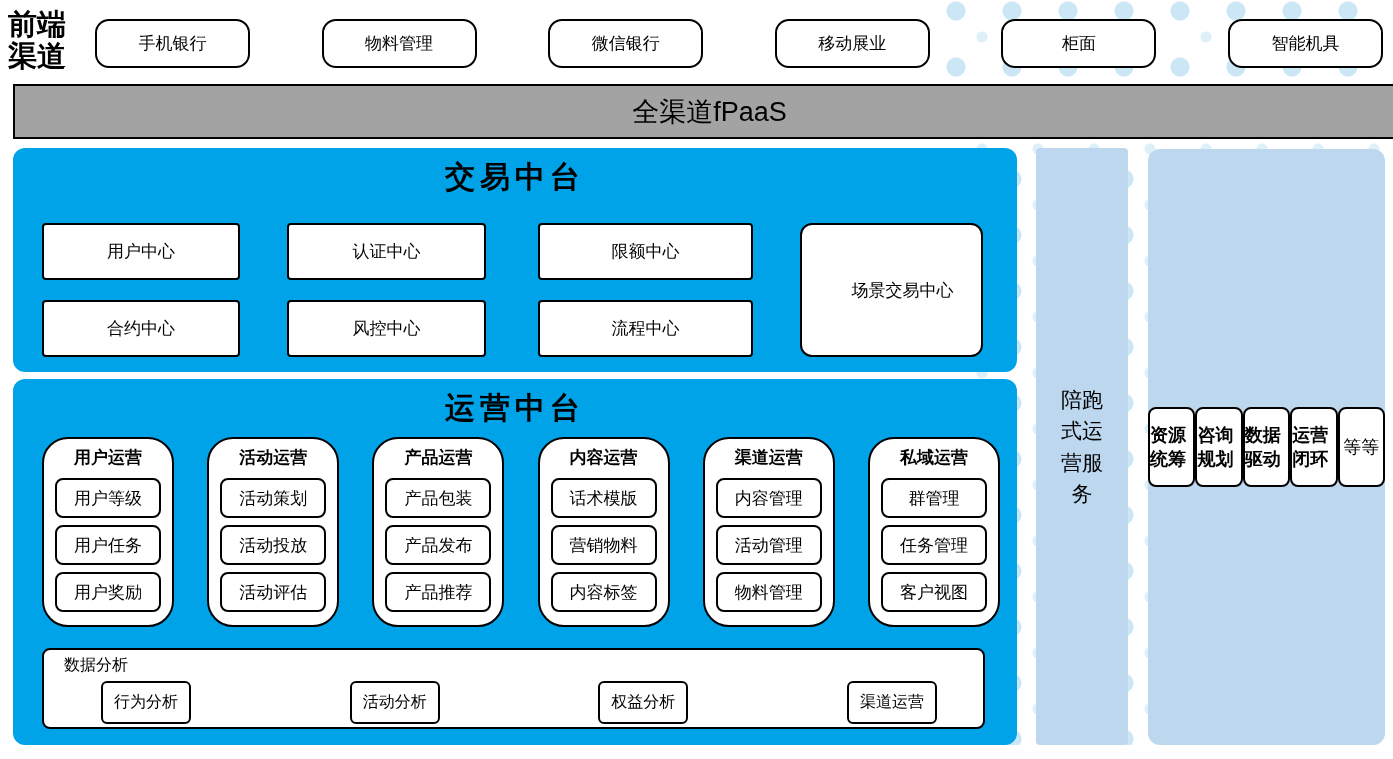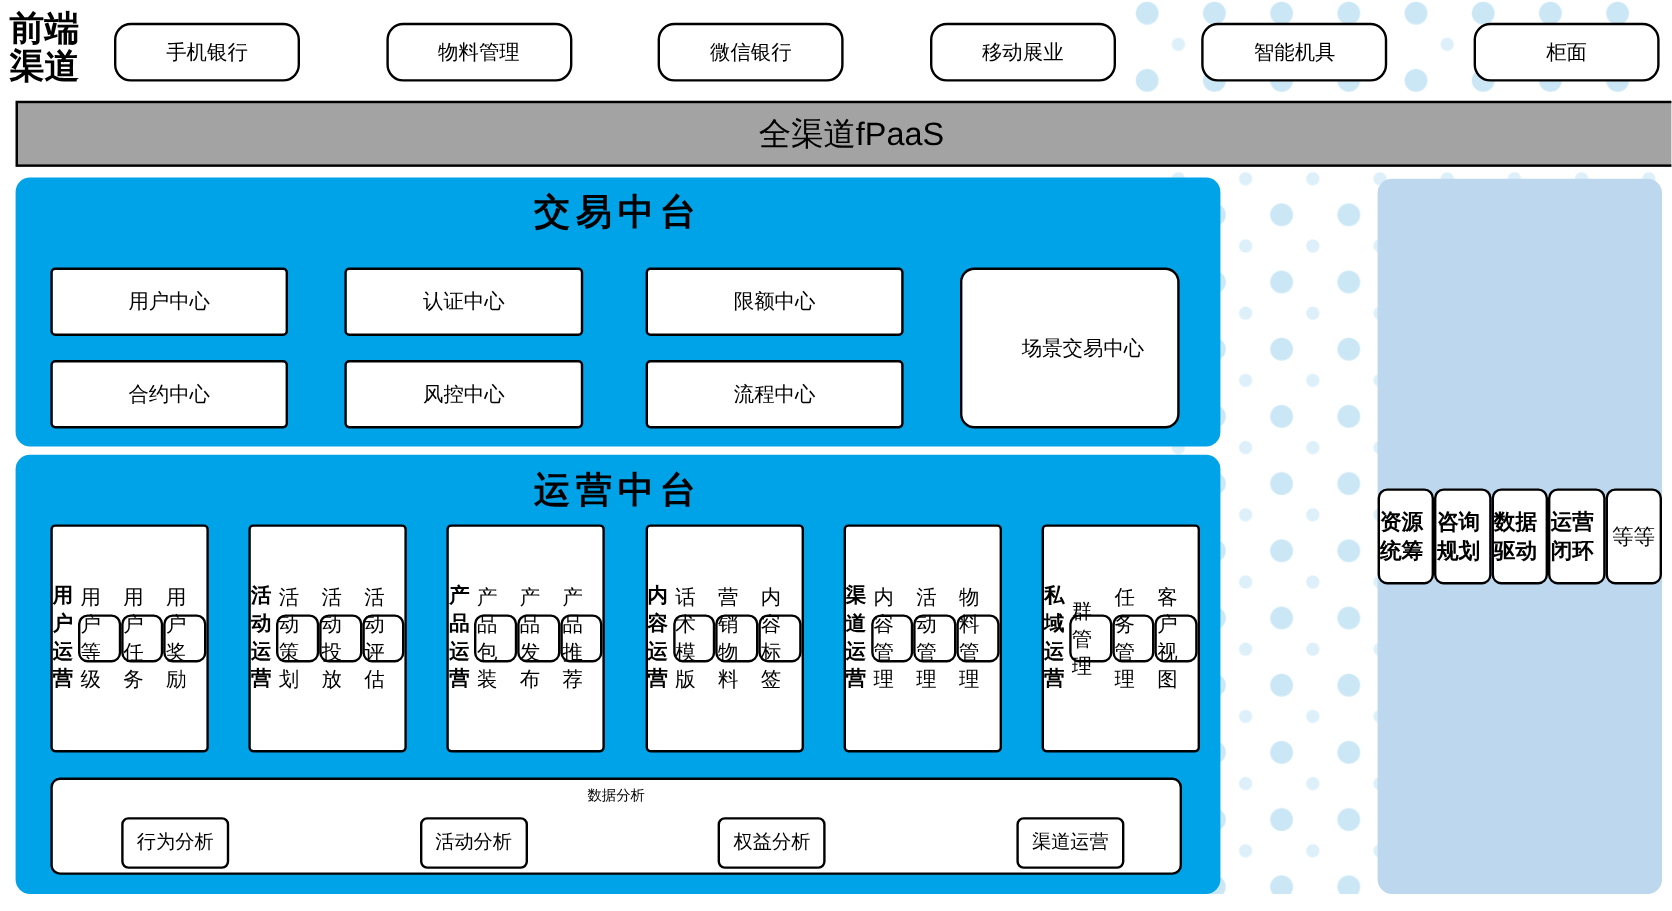--- a/index.html
+++ b/index.html
@@ -56,35 +56,35 @@
   .tb2{left:274px;top:75px;width:199px;height:57px;text-align:right;}
   .tb3{left:525px;top:75px;width:215px;height:57px;}
   .tb4{left:29px;top:152px;width:198px;height:57px;}
   .tb5{left:274px;top:152px;width:199px;height:57px;}
   .tb6{left:525px;top:152px;width:215px;height:57px;}
   .scene{left:787px;top:75px;width:183px;height:134px;border-radius:12px;padding-left:22px;}
 
   
   .ops-cols{position:absolute;left:29px;top:58px;width:958px;display:flex;justify-content:space-between;}
   .ops-col{
-    width:132px;height:190px;background:#fff;border:2px solid var(--border);border-radius:4px;
-    display:flex;flex-direction:row;align-items:center;padding-top:7px;
+    width:132px;height:190px;background:#fff;border:2px solid var(--border);border-radius:26px;
+    display:flex;flex-direction:column;align-items:center;padding-top:7px;
   }
   .ops-col-header{font-size:17px;font-weight:600;margin-bottom:9px;}
   .ops-item{
     width:106px;height:40px;background:#fff;border:2px solid var(--border);border-radius:8px;
     display:flex;align-items:center;justify-content:center;font-size:17px;margin-bottom:7px;
   }
 
   
   .analysis{
     position:absolute;left:29px;top:269px;width:943px;height:81px;background:#fff;
     border:2px solid var(--border);border-radius:8px;
   }
-  .analysis-title{text-align:center;font-size:12px;margin-top:5px;}
+  .analysis-title{font-size:16px;margin-top:5px;padding-left:20px;}
   .analysis-items{
     position:absolute;left:0;top:31px;width:100%;display:flex;justify-content:space-between;
     padding:0 46px 0 57px;
   }
   .analysis-item{
     height:43px;min-width:84px;padding:0 11px;background:#fff;border:2px solid var(--border);
     border-radius:6px;display:flex;align-items:center;justify-content:center;font-size:16px;
   }
 
   
@@ -109,22 +109,22 @@
 <div class="page">
 
   <div class="dots"></div>
 
   <div class="front-label">前端渠道</div>
   <div class="channel-row">
     <div class="channel-box">手机银行</div>
     <div class="channel-box">物料管理</div>
     <div class="channel-box">微信银行</div>
     <div class="channel-box">移动展业</div>
+    <div class="channel-box">柜面</div>
     <div class="channel-box">智能机具</div>
-    <div class="channel-box">柜面</div>
   </div>
 
   <div class="fpaas">全渠道fPaaS</div>
 
   <div class="panel trade">
     <div class="panel-title">交易中台</div>
     <div class="wbox tb1">用户中心</div>
     <div class="wbox tb2">认证中心</div>
     <div class="wbox tb3">限额中心</div>
     <div class="wbox tb4">合约中心</div>
@@ -179,20 +179,23 @@
       <div class="analysis-title">数据分析</div>
       <div class="analysis-items">
         <div class="analysis-item">行为分析</div>
         <div class="analysis-item">活动分析</div>
         <div class="analysis-item">权益分析</div>
         <div class="analysis-item">渠道运营</div>
       </div>
     </div>
   </div>
 
+  <div class="strip">
+    <div class="strip-text">陪跑式运营服务</div>
+  </div>
 
   <div class="rpanel">
     <div class="rbox">资源统筹</div>
     <div class="rbox">咨询规划</div>
     <div class="rbox">数据驱动</div>
     <div class="rbox">运营闭环</div>
     <div class="rbox plain">等等</div>
   </div>
 
 </div>

